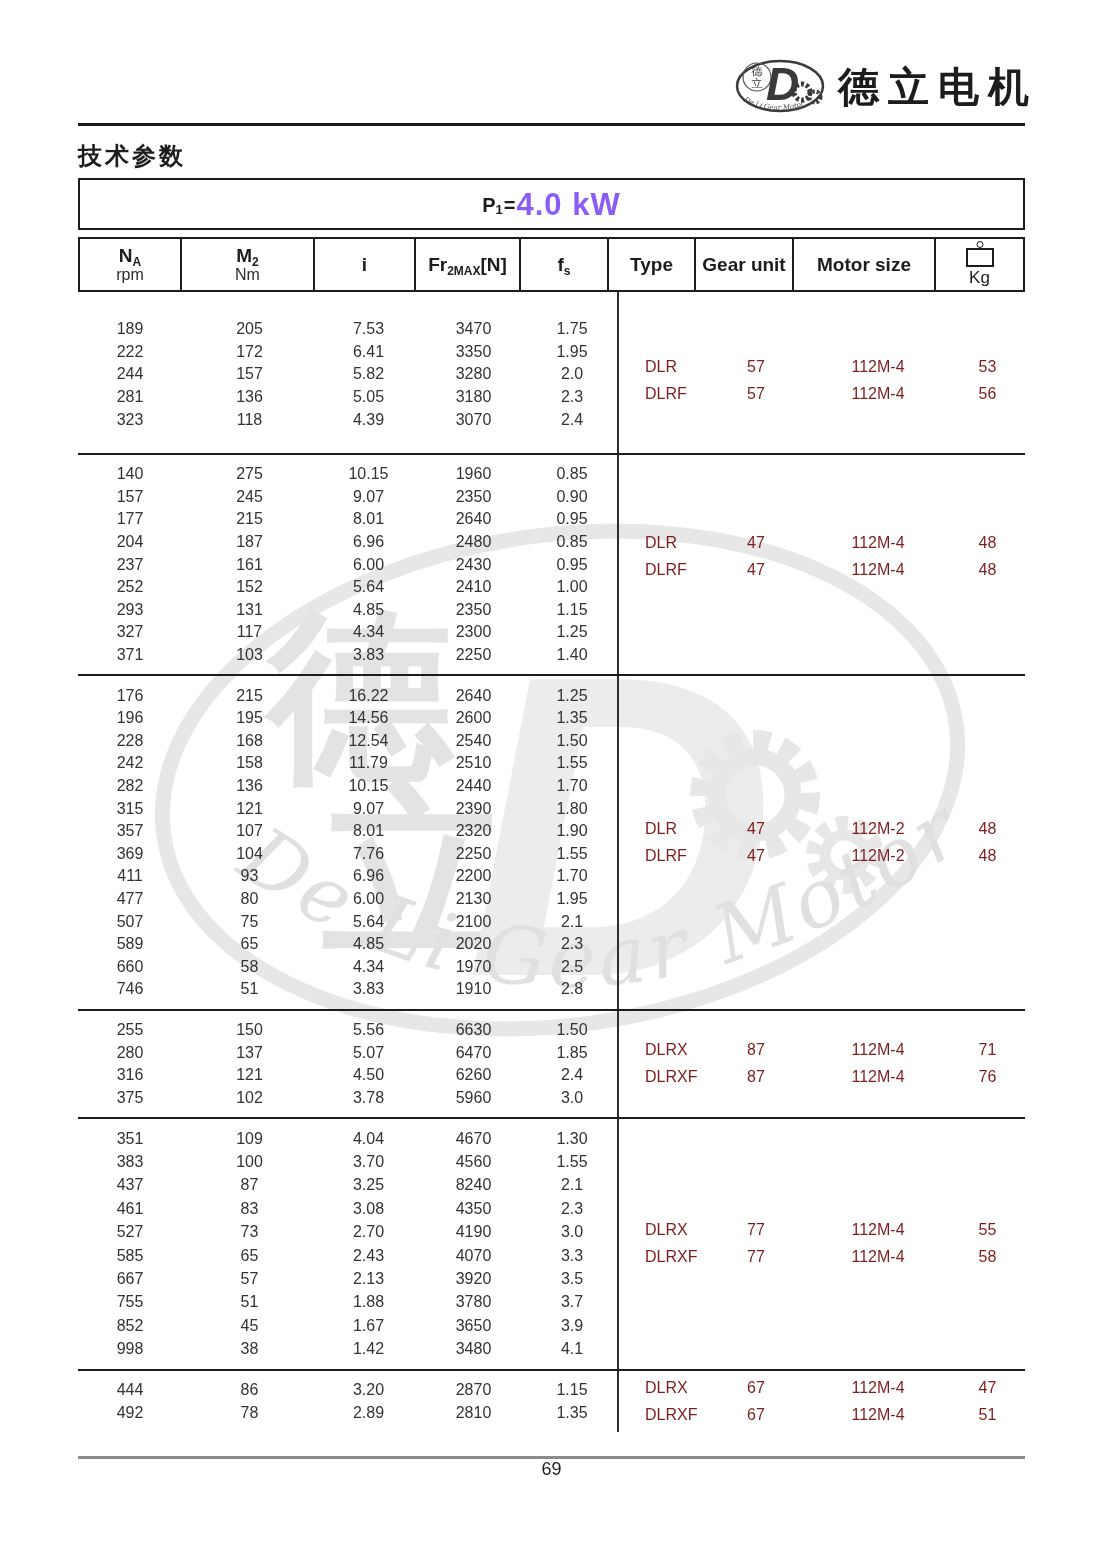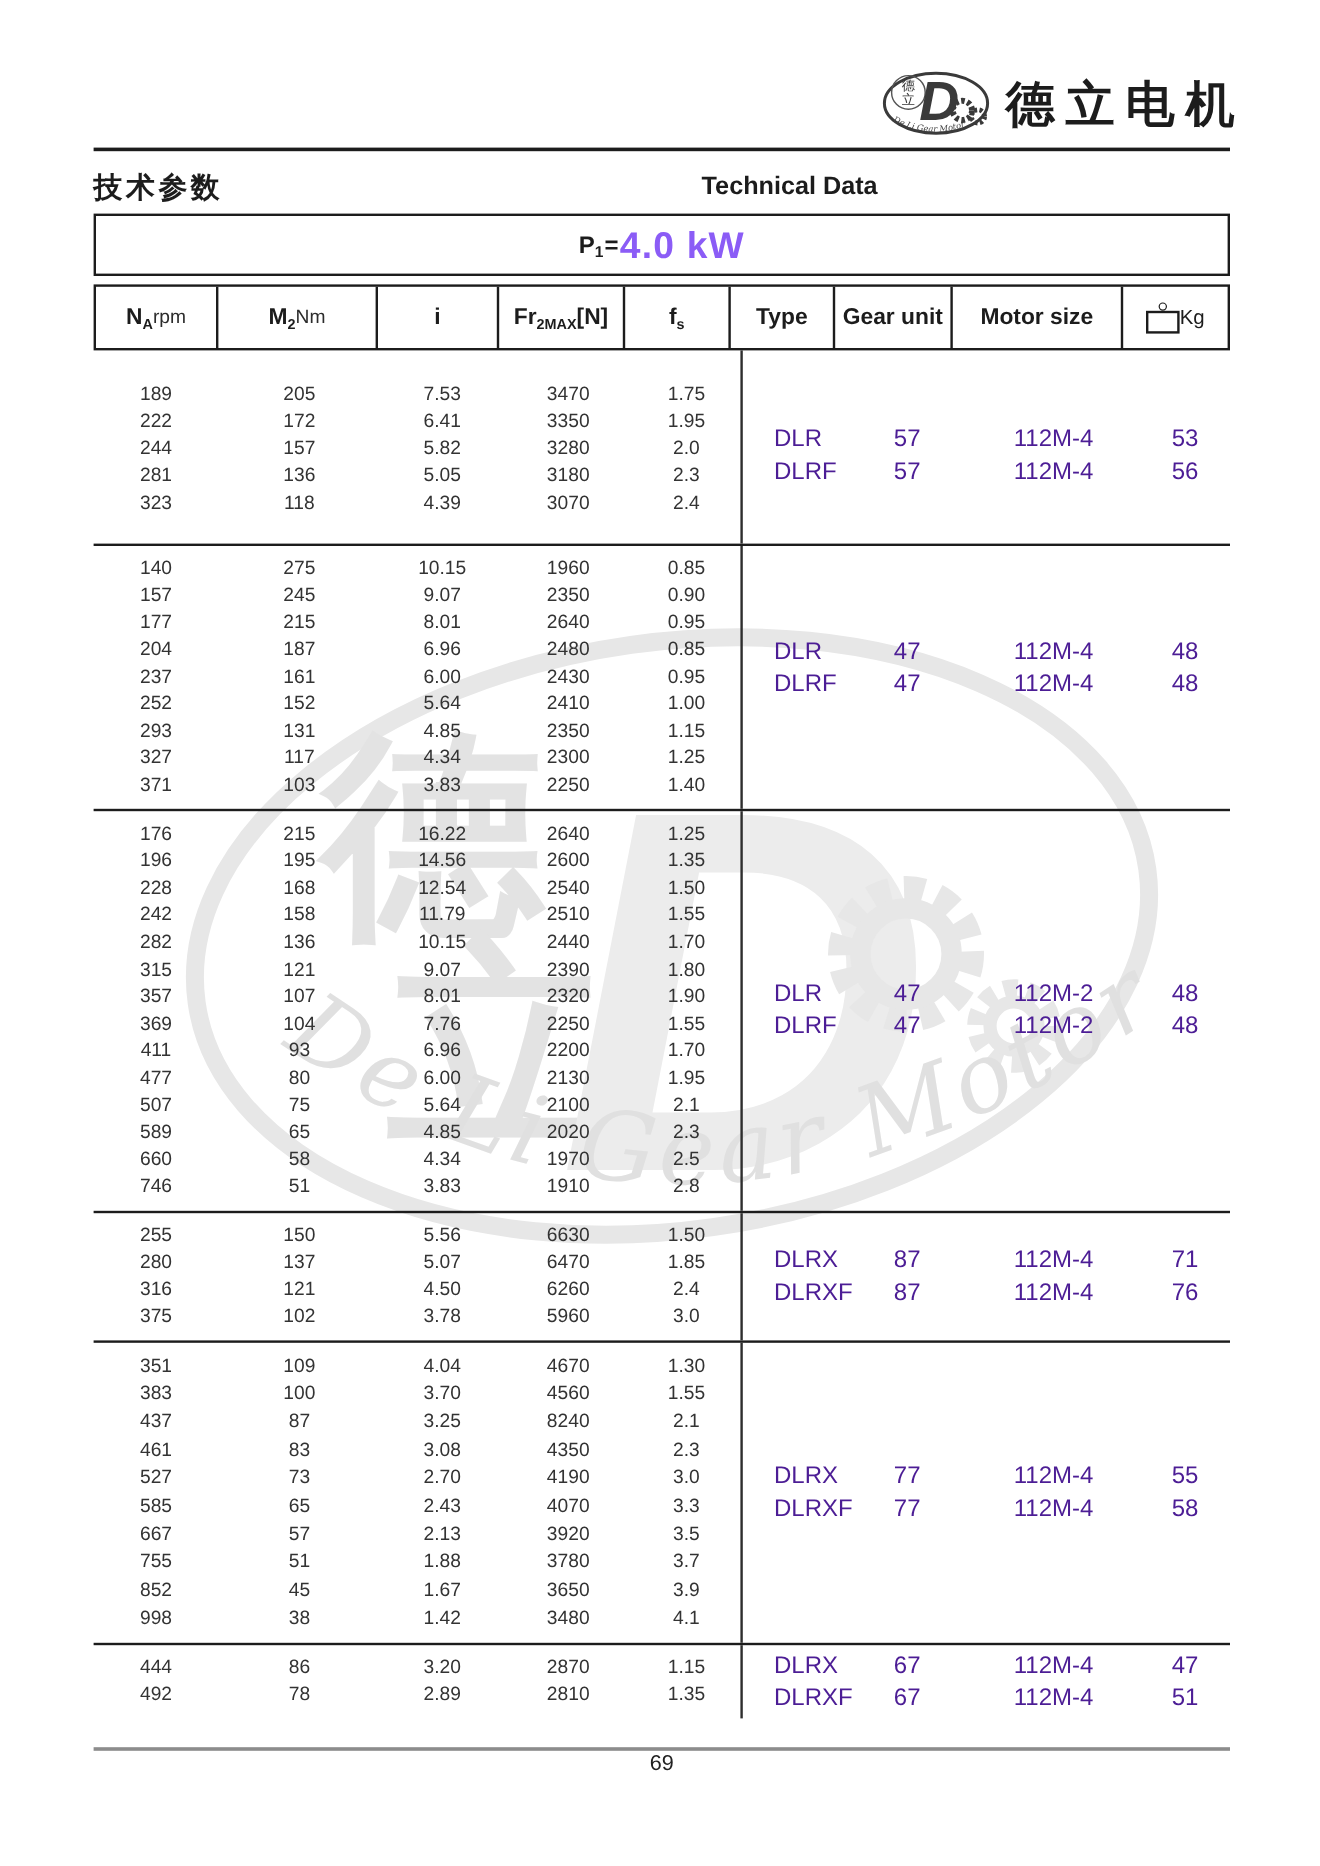--- a/index.html
+++ b/index.html
@@ -32,21 +32,21 @@
   .power-eq{font-size:20px;font-weight:bold;color:#1c1c1c;margin:0 1px}
   .power-value{font-size:31px;font-weight:bold;color:#8b5cf6;letter-spacing:1px}
 
   
   .thead{
     position:absolute;left:78px;top:237px;width:943px;height:51px;
     border:2px solid #1c1c1c;display:flex;
   }
   .th{
     border-right:2px solid #1c1c1c;box-sizing:border-box;
-    display:flex;flex-direction:row;align-items:center;justify-content:center;line-height:1.12;
+    display:flex;flex-direction:column;align-items:center;justify-content:center;line-height:1.12;
     color:#1c1c1c;
   }
   .th:last-child{border-right:none}
   .th-na{width:102px}.th-m2{width:133px}.th-i{width:101px}.th-fr{width:105px}
   .th-fs{width:88px}.th-type{width:87px}.th-gear{width:98px}.th-motor{width:142px}.th-kg{flex:1}
   .th-main{font-size:19px;font-weight:bold;white-space:nowrap}
   .th-sub-s{font-size:12px;font-weight:bold;position:relative;top:4px;letter-spacing:0}
   .th-unit{font-size:16px;font-weight:normal;color:#2c2c2c}
   .kg-icon{width:24px;height:15px;border:2px solid #1c1c1c;position:relative;margin-top:7px;background:transparent}
   .kg-icon::before{
@@ -65,21 +65,21 @@
   .block.b4 .drow{height:23.4px}
   .cell{text-align:center;font-size:16px;color:#333}
   .c0{width:104px}.c1{width:135px}.c2{width:103px}.c3{width:107px}.c4{width:90px}
   .block-right{
     flex:1;border-left:2px solid #2e2e2e;display:flex;flex-direction:column;
     justify-content:center;gap:2px;box-sizing:border-box;
   }
   .block.b0 .block-right > .typegroup{transform:translateY(8px)}
   .block.b1 .block-right > .typegroup{transform:translateY(-8px)}
   .typegroup{display:flex;flex-direction:column;gap:2px}
-  .trow{display:flex;height:25px;align-items:center;font-size:20px;color:#4c1d95}
+  .trow{display:flex;height:25px;align-items:center;font-size:16px;color:#7f1d1d}
   .t0{width:87px;padding-left:26px;box-sizing:border-box;text-align:left}
   .t1{width:100px;text-align:center}
   .t2{width:144px;text-align:center}
   .t3{flex:1;text-align:center}
 
   .gray-rule{margin-top:24px;width:947px;height:3px;background:#8c8c8c}
   .page-number{text-align:center;font-size:18px;color:#222}
 </style>
 </head>
 <body>
@@ -118,21 +118,20 @@
       <text font-size="7" font-style="italic" fill="#444" font-family="DejaVu Serif, serif">
         <textPath href="#logo-arc">De Li Gear Motor</textPath>
       </text>
     </svg>
   </div>
   <div class="brand-name">德立电机</div>
 
   <div class="top-rule"></div>
 
   <div class="title-cn">技术参数</div>
-  <div class="title-en">Technical Data</div>
 
   <div class="power-box">
     <span class="power-prefix">P</span>
       <span class="power-sub">1</span>
       <span class="power-eq">=</span>
       <span class="power-value">4.0 kW</span>
   </div>
 
   <div class="thead">
     <div class="th th-na">

